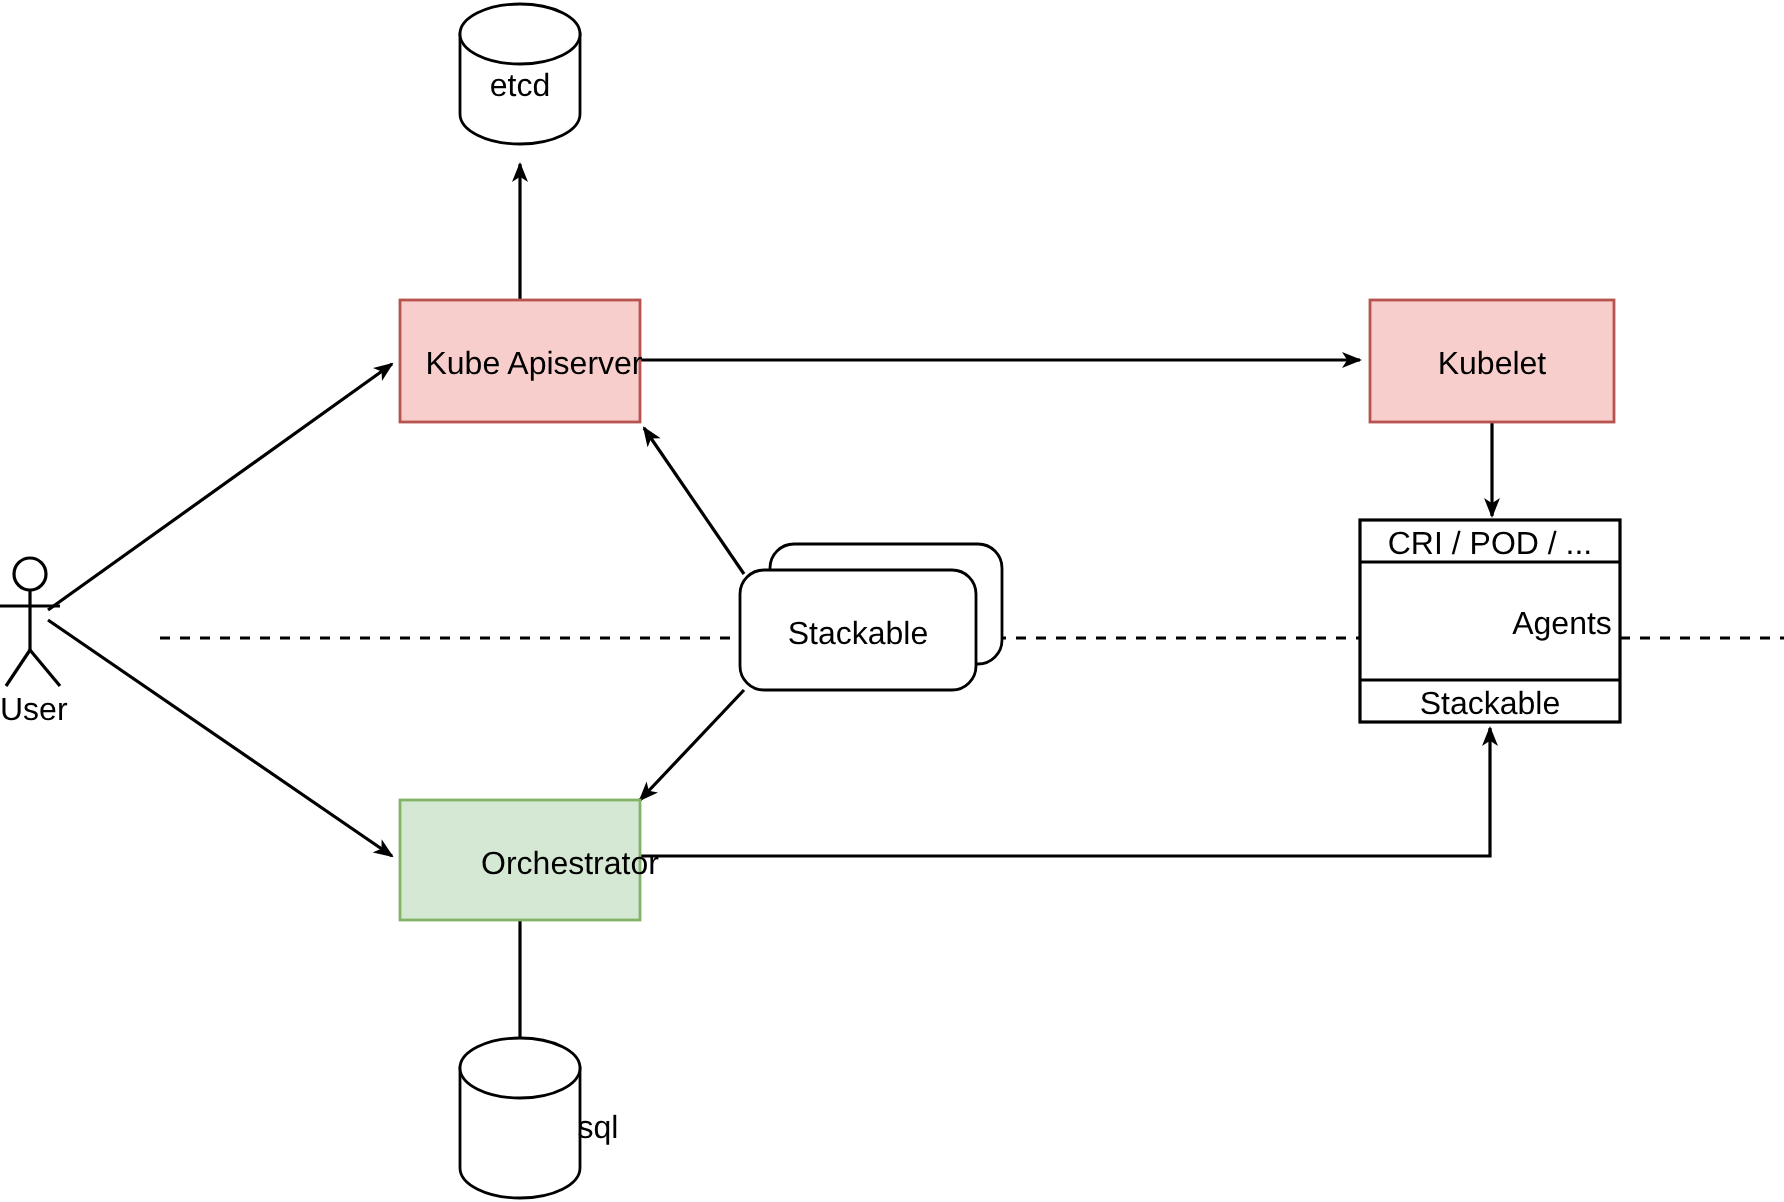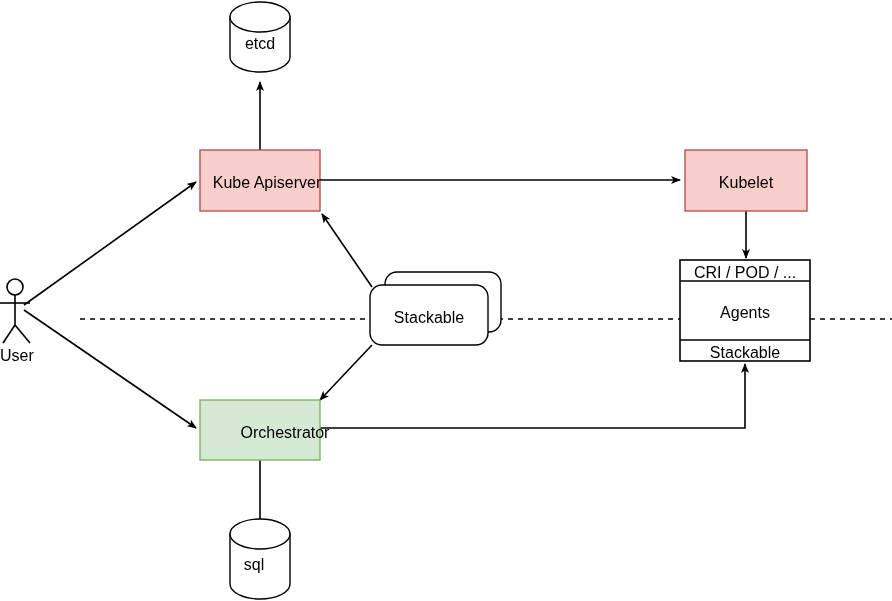--- a/index.html
+++ b/index.html
@@ -134,21 +134,21 @@
   <div class="node-label" style="left:200px; top:175px; width:134px;">Kube Apiserver</div>
 
   <div class="node-label" style="left:685px; top:175px; width:122px;">Kubelet</div>
 
   <div class="node-label" style="left:370px; top:310px; width:118px;">Stackable</div>
 
   <div class="node-label" style="left:200px; top:425px; width:120px;margin-left:25px;">Orchestrator</div>
 
   <div class="node-label" style="left:680px; top:265px; width:130px;">CRI / POD / ...</div>
 
-  <div class="node-label" style="left:680px; top:305px; width:130px;">Agents</div>
+  <div class="node-label" style="left:680px; top:305px; width:130px;padding-left:36px;">Agents</div>
 
   <div class="node-label" style="left:680px; top:345px; width:130px;text-align:center;">Stackable</div>
 
-  <div class="node-label" style="left:230px; top:557px; width:48px;">sql</div>
+  <div class="node-label" style="left:230px; top:557px; width:48px;padding-left:45px;">sql</div>
 
   <div class="node-label" style="left:0px; top:348px; width:34px; text-align:left;">User</div>
 
 </div>
 
 </body></html>

